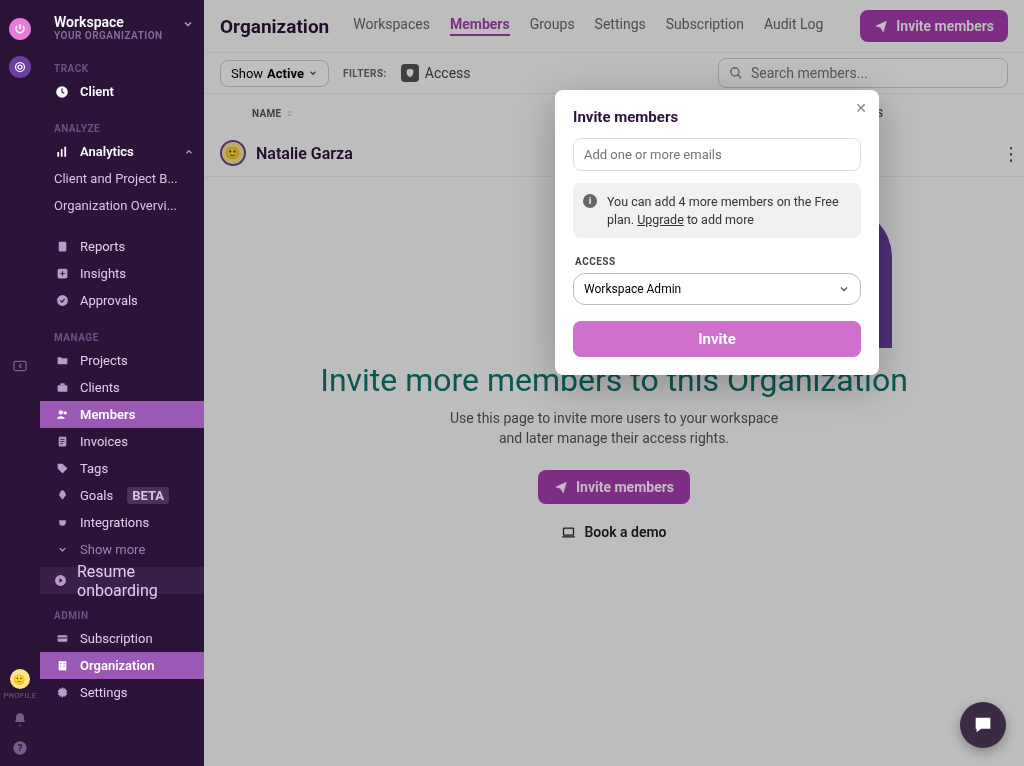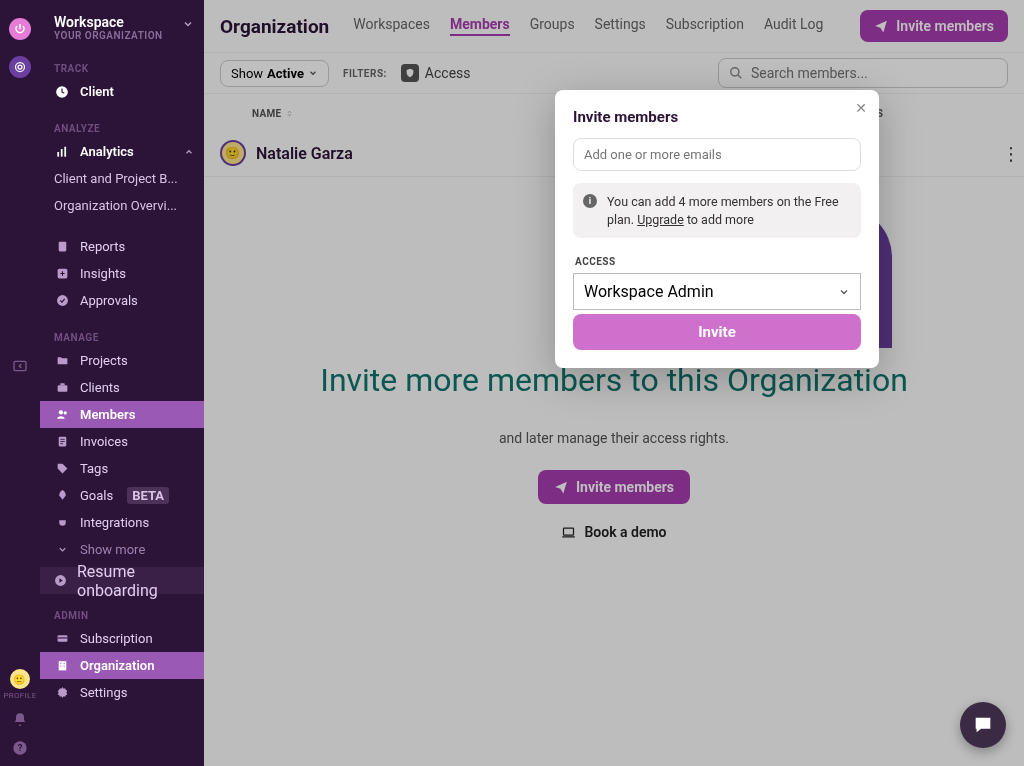--- a/index.html
+++ b/index.html
@@ -197,26 +197,26 @@
     font-size:13px; outline:none;
   }
   .plan-note {
     margin-top:12px; background:#f2f0f1; border-radius:8px; padding:10px 10px 10px 34px;
     font-size:12.5px; color:#333; position:relative; line-height:1.4;
   }
   .plan-note .i { position:absolute; left:10px; top:11px;}
   .plan-note a { color:#333; text-decoration:underline; cursor:pointer;}
   .access-lbl { font-size:10px; font-weight:700; letter-spacing:.5px; color:#444; margin:18px 0 6px 2px;}
   .role-dd {
-    border:1px solid #bbb; border-radius:0; padding:8px 10px;
-    display:flex; align-items:center; justify-content:space-between; font-size:16px;
+    border:1px solid #bbb; border-radius:12px; padding:8px 10px;
+    display:flex; align-items:center; justify-content:space-between; font-size:12px;
     cursor:pointer;
   }
   .invite-submit {
-    width:100%; margin-top:4px; background:#ce70cc; color:#fff; border:none;
+    width:100%; margin-top:16px; background:#ce70cc; color:#fff; border:none;
     border-radius:8px; padding:9px; font-size:15px; font-weight:700; cursor:pointer;
   }
 
   svg { display:block; }
 </style>
 </head>
 <body>
 
 <div class="app">
 
@@ -523,21 +523,21 @@
       <div>
         <div class="chip">Organization ...</div>
       </div>
       <div class="dash">-</div>
       <div class="row-actions">⋮</div>
     </div>
 
     <div class="empty-block">
       <div class="empty-title">Invite more members to this Organization</div>
       <div class="empty-sub">
-        <br>
+        <span>Use this page to invite more users to your workspace</span><br>
         <span>and later manage their access rights.</span>
       </div>
       <button class="invite-btn-mid">
         <span>
           <svg width="14" height="14" viewBox="0 0 24 24" fill="#fff">
               <path d="M2 12l20-9-6 20-5-8z"></path>
             </svg>
         </span>
         <span>Invite members</span>
       </button>

